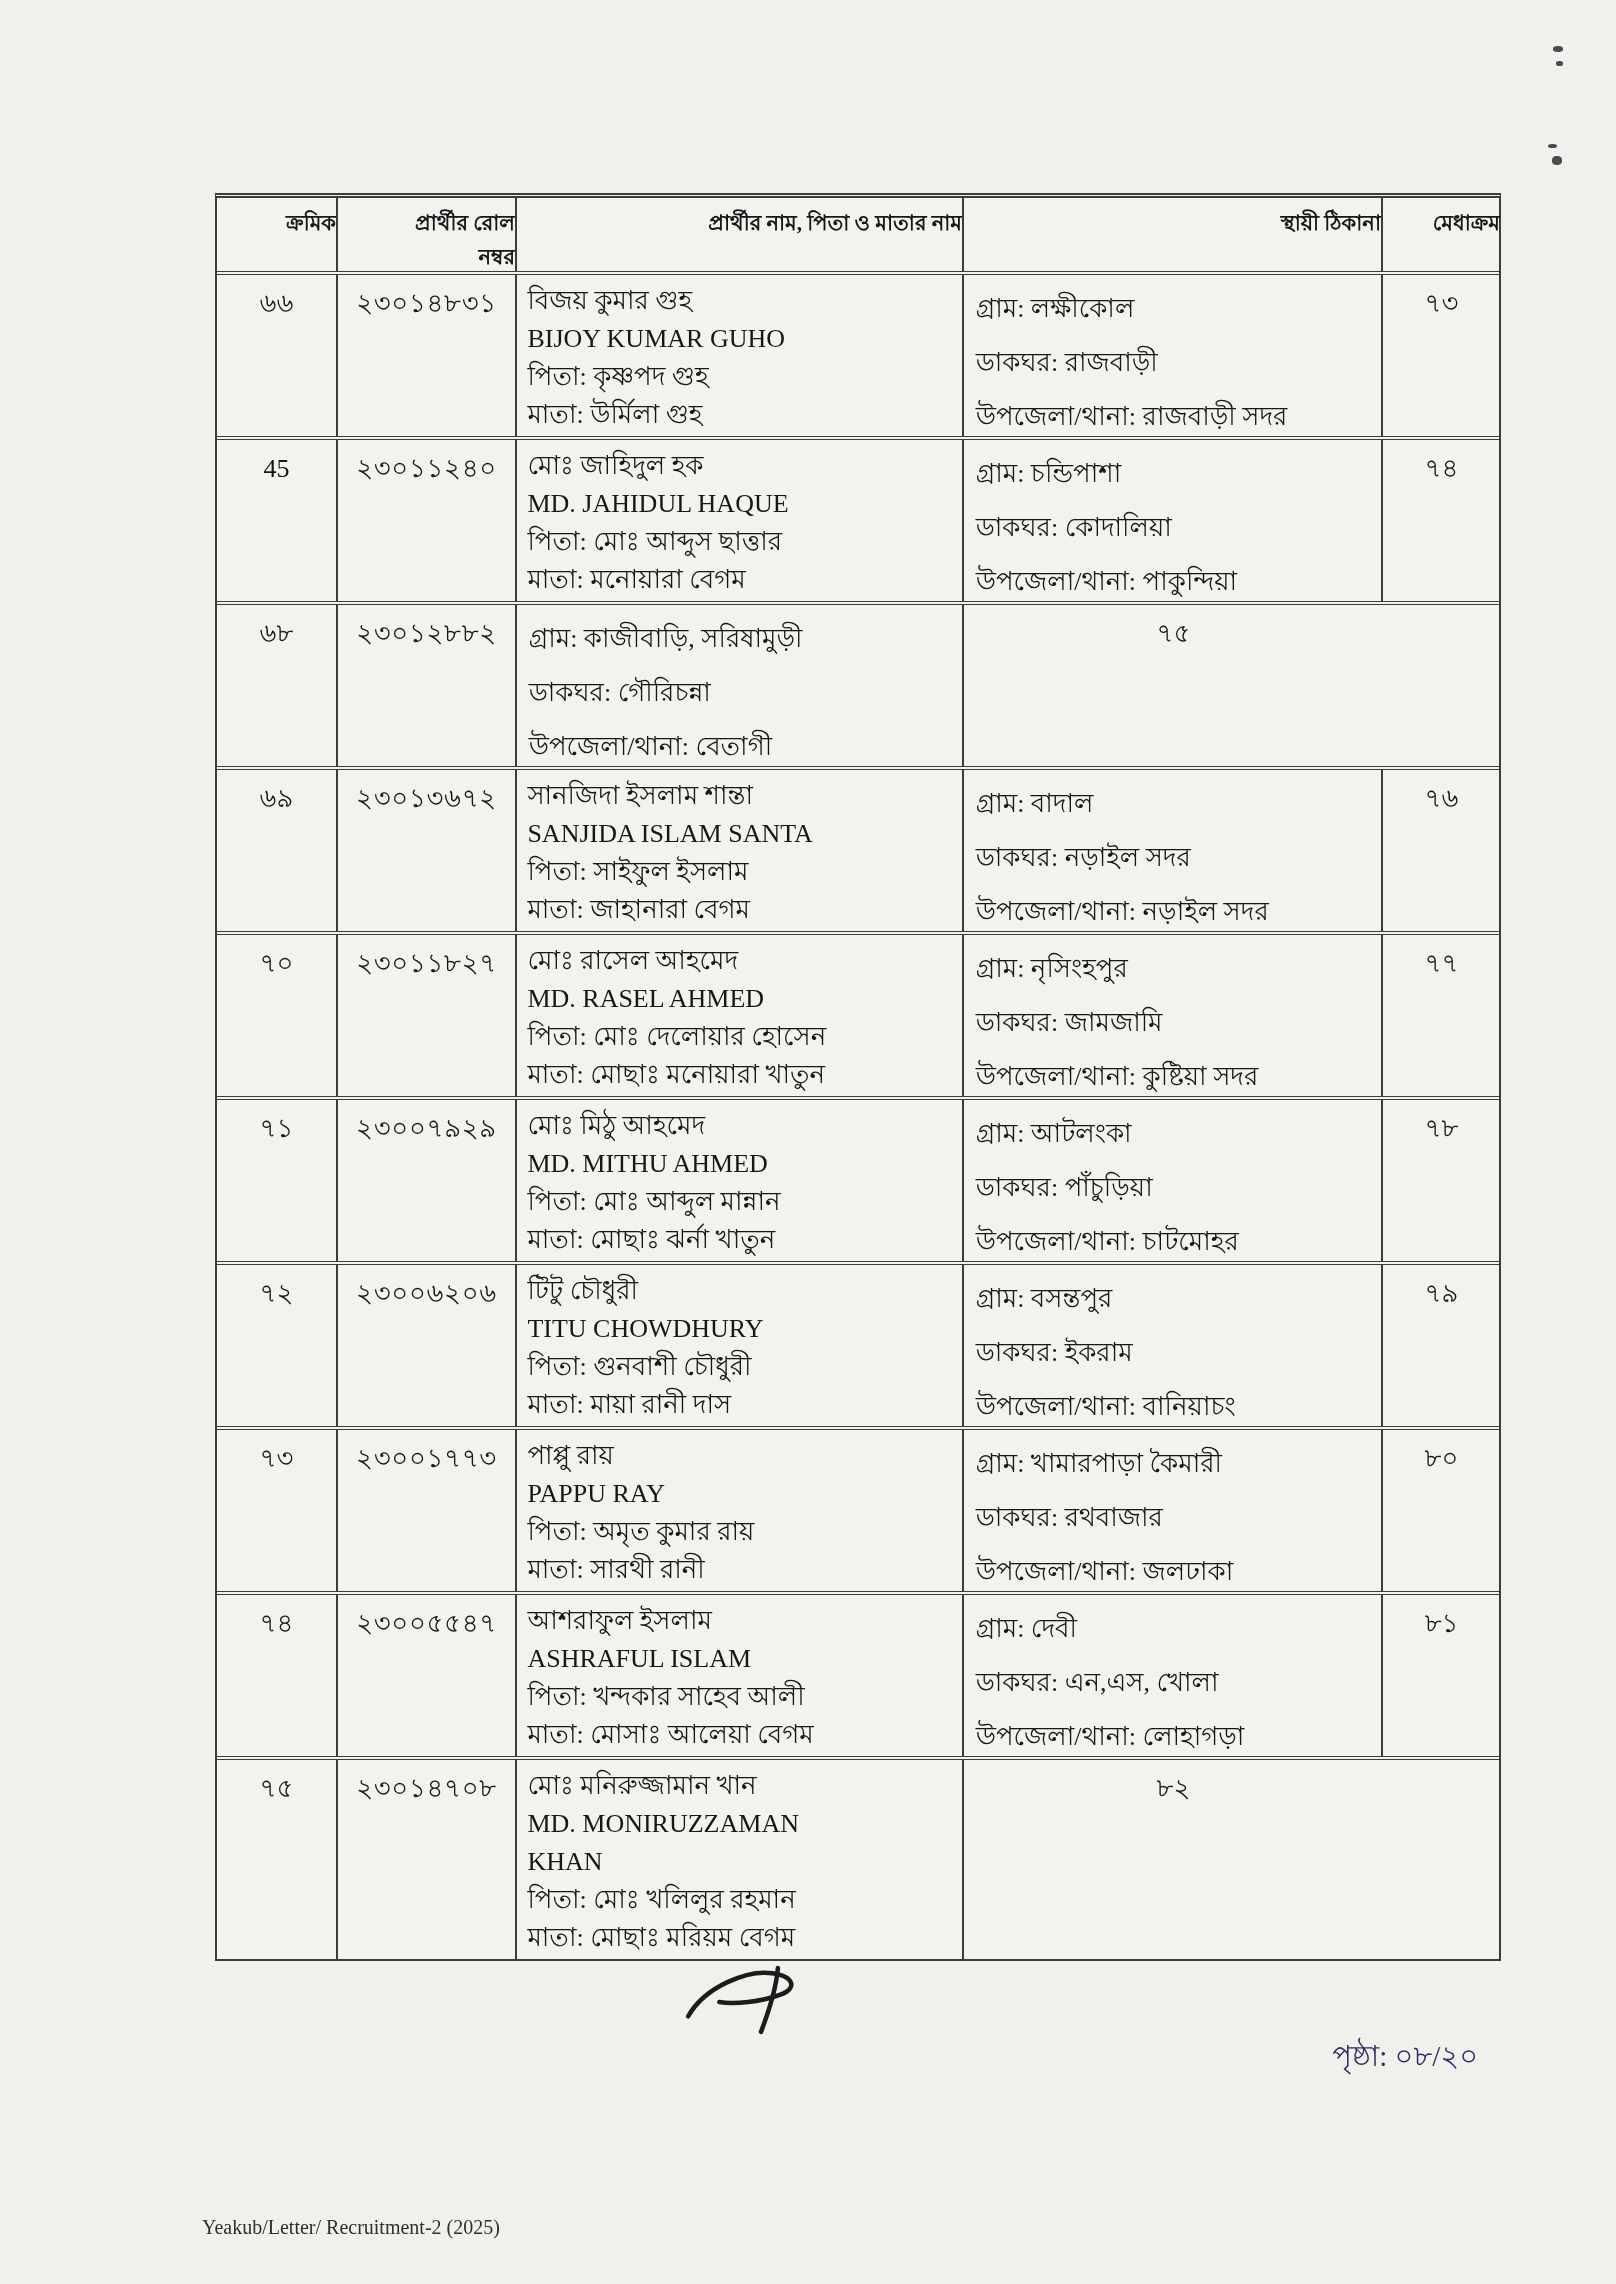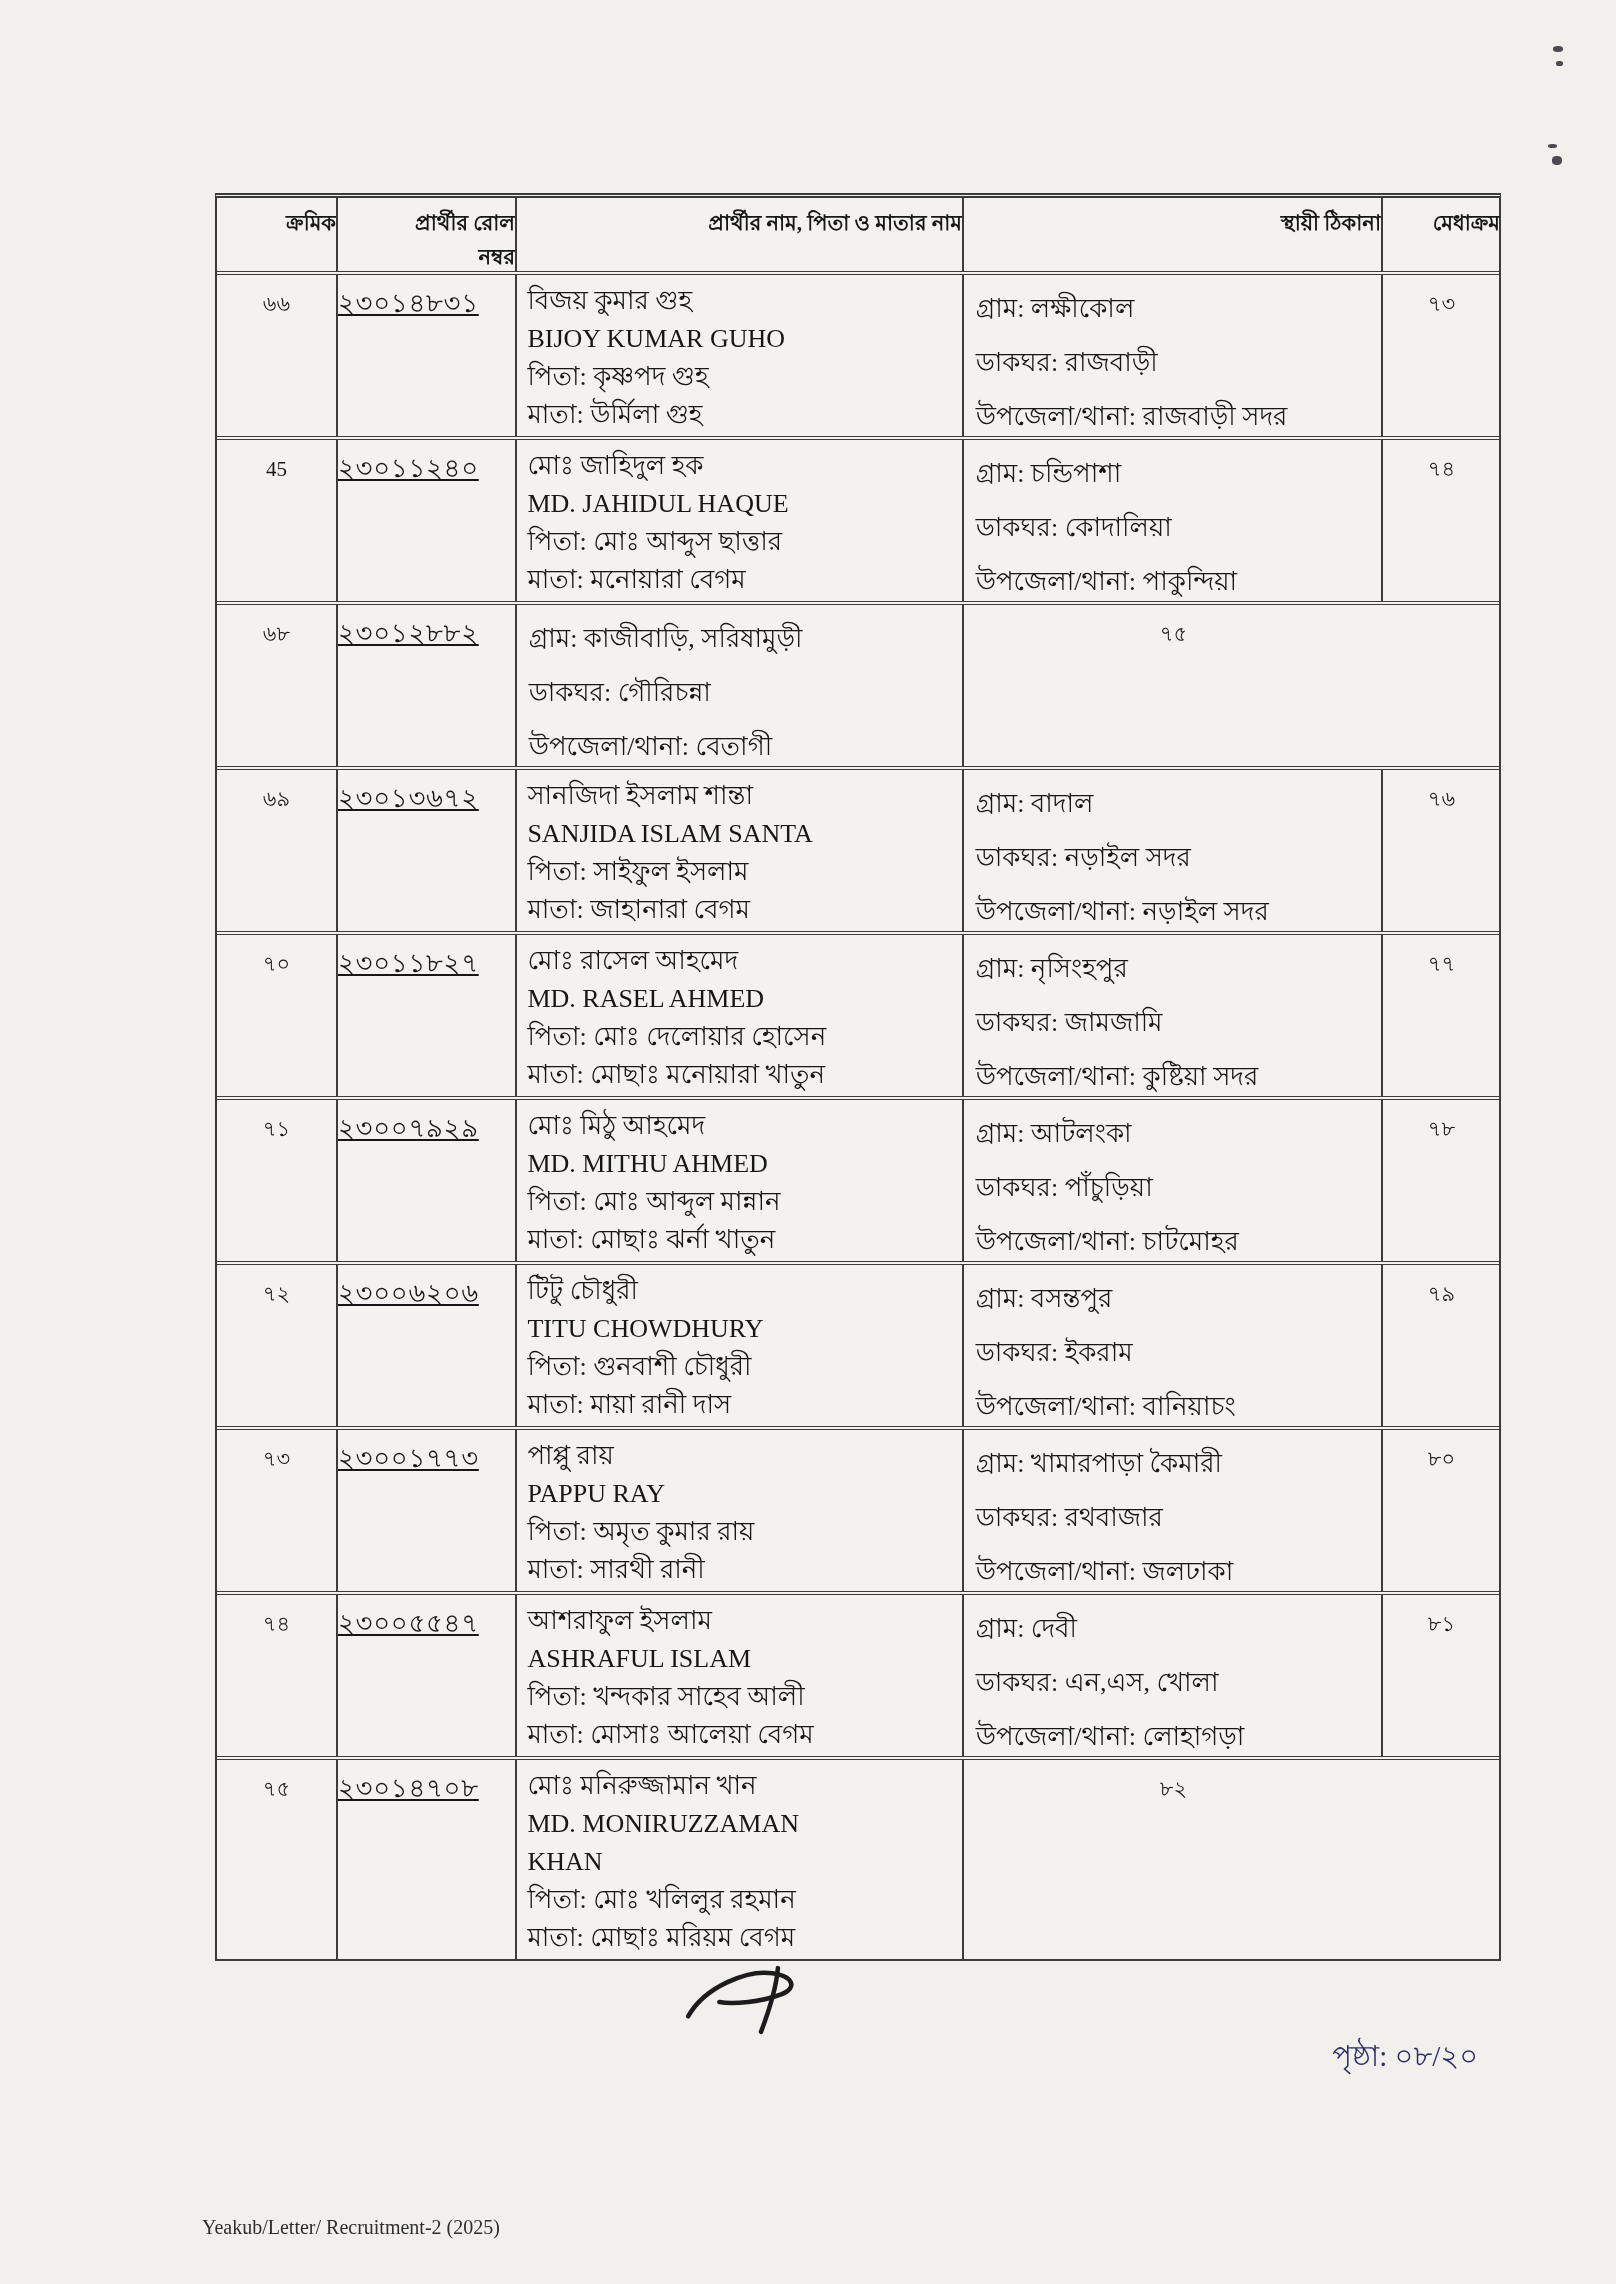--- a/index.html
+++ b/index.html
@@ -39,30 +39,29 @@
     font-weight: 700;
     text-align: right;
     padding-top: 7.8px;
     font-size: 21px;
     line-height: 34px;
     white-space: pre-line;
   }
   .c-serial, .c-merit {
     text-align: center;
     padding-top: 10.4px;
-    font-size: 21px;
+    font-size: 26px;
     line-height: 38px;
   }
   .c-roll {
-    text-align: left;
+    text-align: center;
     padding-top: 10.4px;
     font-size: 26px;
     letter-spacing: 0.7px;
     line-height: 38px;
-    text-decoration: underline;
   }
   .c-name {
     padding: 6.5px 5.2px 0 10.4px;
     font-size: 26px;
     line-height: 38px;
     white-space: pre-line;
   }
   .c-addr {
     padding: 6.5px 5.2px 0 11.7px;
     font-size: 26px;

